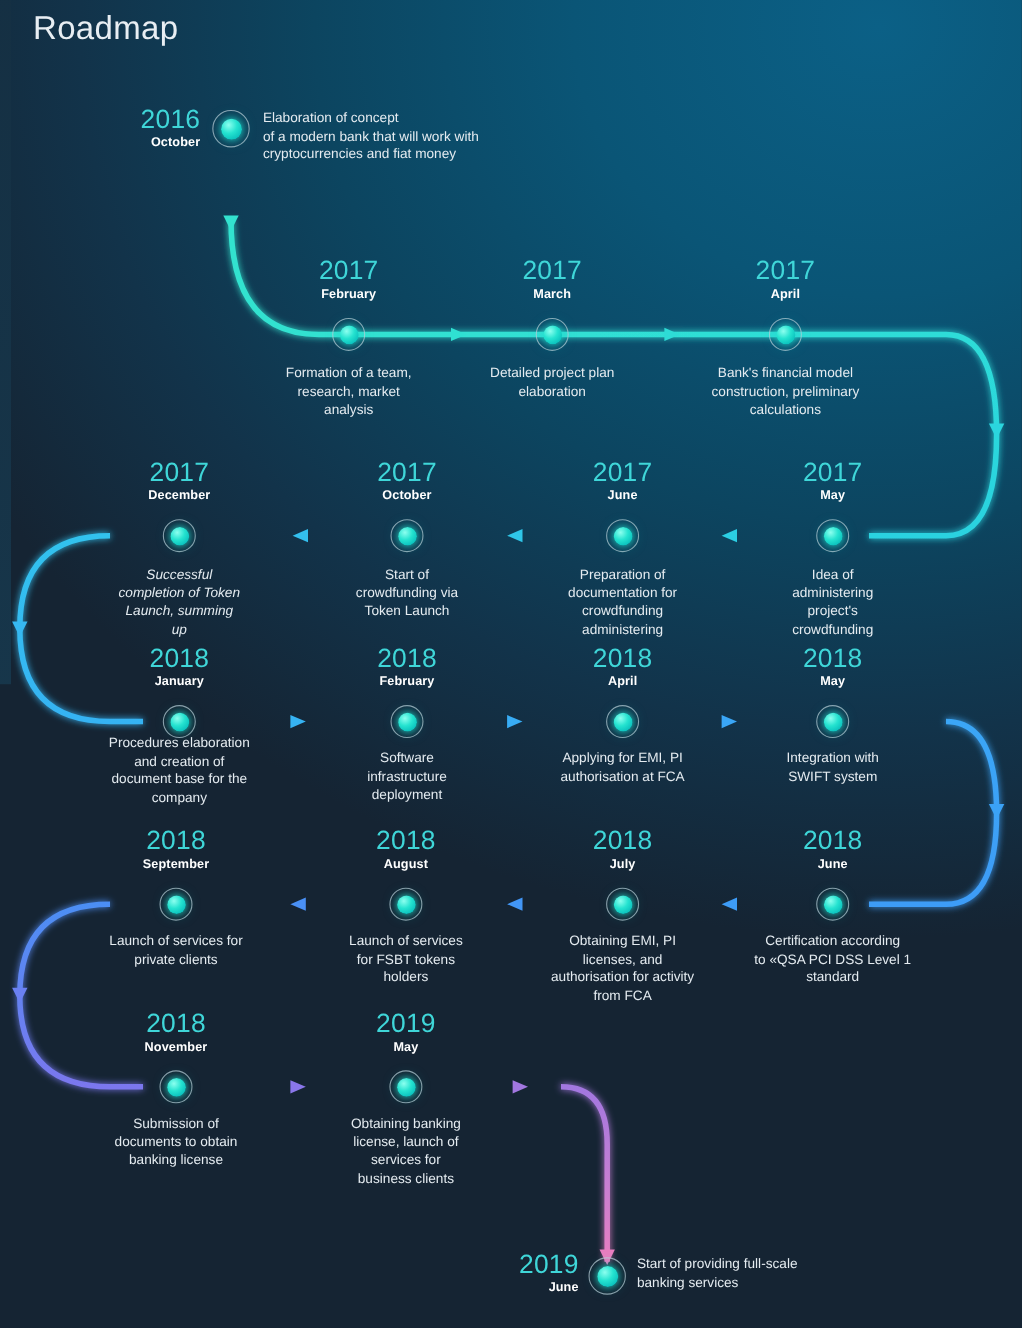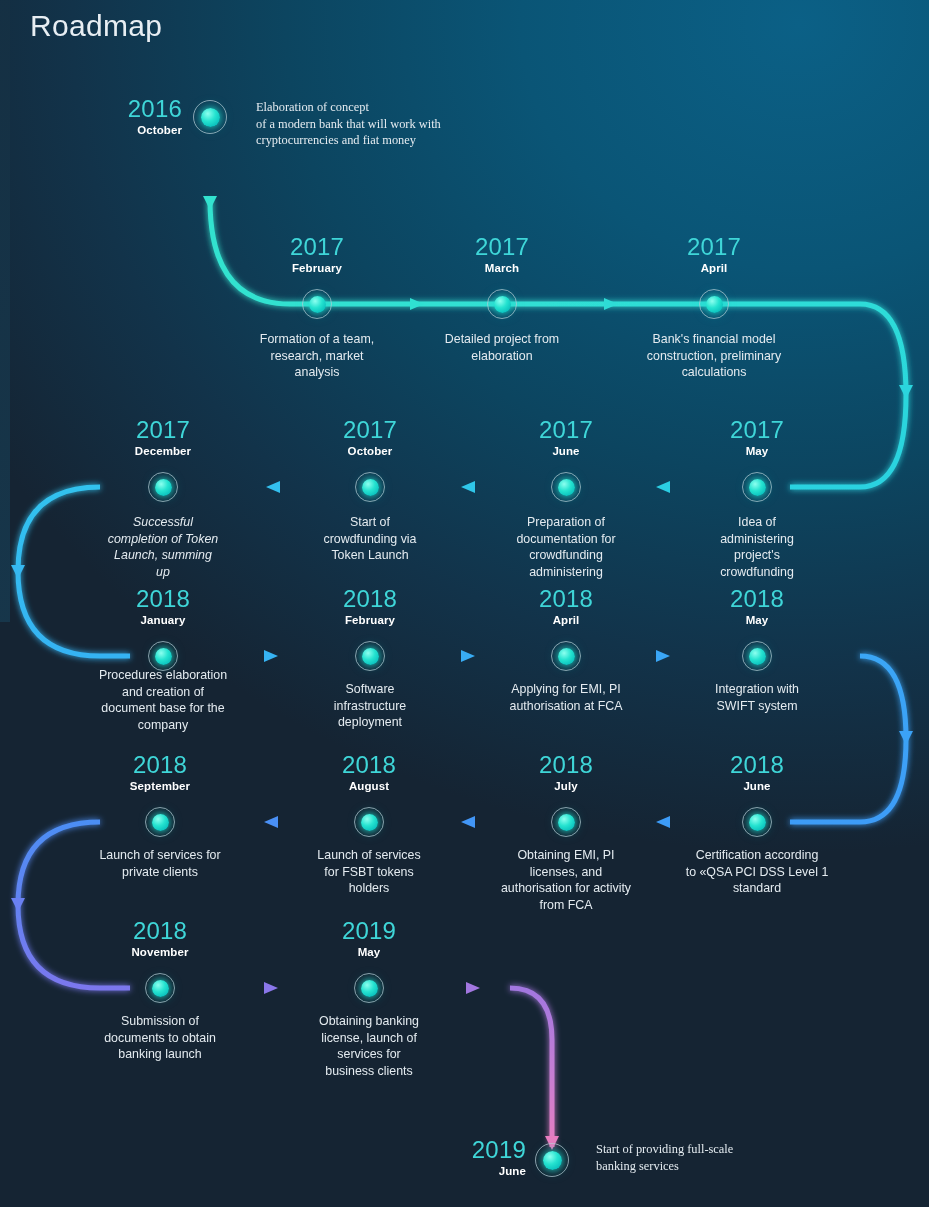--- a/index.html
+++ b/index.html
@@ -97,23 +97,22 @@
     font-size: 12.4px;
     line-height: 16.5px;
     color: #e4ebf0;
     z-index: 5;
     width: 196px;
     margin-left: -98px;
     pointer-events: none;
   }
   .desc.left-align {
     text-align: left;
-    margin-left: 17px;
+    margin-left: 0;
     width: 250px;
-    font-family: Liberation Serif, serif;
   }
   .date.right-align { text-align: right; margin-left: -120px; width: 120px; }
 </style>
 </head>
 <body>
 
 <div id="stage">
 
   <div id="left-strip"></div>
 
@@ -250,21 +249,21 @@
   </div>
   <div class="desc" style="left:317px; top:331px; white-space:pre-line;">Formation of a team,
 research, market
 analysis</div>
 
   <div class="node" style="left:502px; top:304px;"></div>
   <div class="date" style="left:502px; top:235px;">
     <span class="year">2017</span>
     <span class="month">March</span>
   </div>
-  <div class="desc" style="left:502px; top:331px; white-space:pre-line;">Detailed project from
+  <div class="desc" style="left:502px; top:331px; white-space:pre-line;">Detailed project plan
 elaboration</div>
 
   <div class="node" style="left:714px; top:304px;"></div>
   <div class="date" style="left:714px; top:235px;">
     <span class="year">2017</span>
     <span class="month">April</span>
   </div>
   <div class="desc" style="left:714px; top:331px; white-space:pre-line;">Bank's financial model
 construction, preliminary
 calculations</div>
@@ -379,21 +378,21 @@
 to «QSA PCI DSS Level 1
 standard</div>
 
   <div class="node" style="left:160px; top:988px;"></div>
   <div class="date" style="left:160px; top:919px;">
     <span class="year">2018</span>
     <span class="month">November</span>
   </div>
   <div class="desc" style="left:160px; top:1013px; width:180px; margin-left:-90px; white-space:pre-line;">Submission of
 documents to obtain
-banking launch</div>
+banking license</div>
 
   <div class="node" style="left:369px; top:988px;"></div>
   <div class="date" style="left:369px; top:919px;">
     <span class="year">2019</span>
     <span class="month">May</span>
   </div>
   <div class="desc" style="left:369px; top:1013px; width:180px; margin-left:-90px; white-space:pre-line;">Obtaining banking
 license, launch of
 services for
 business clients</div>

